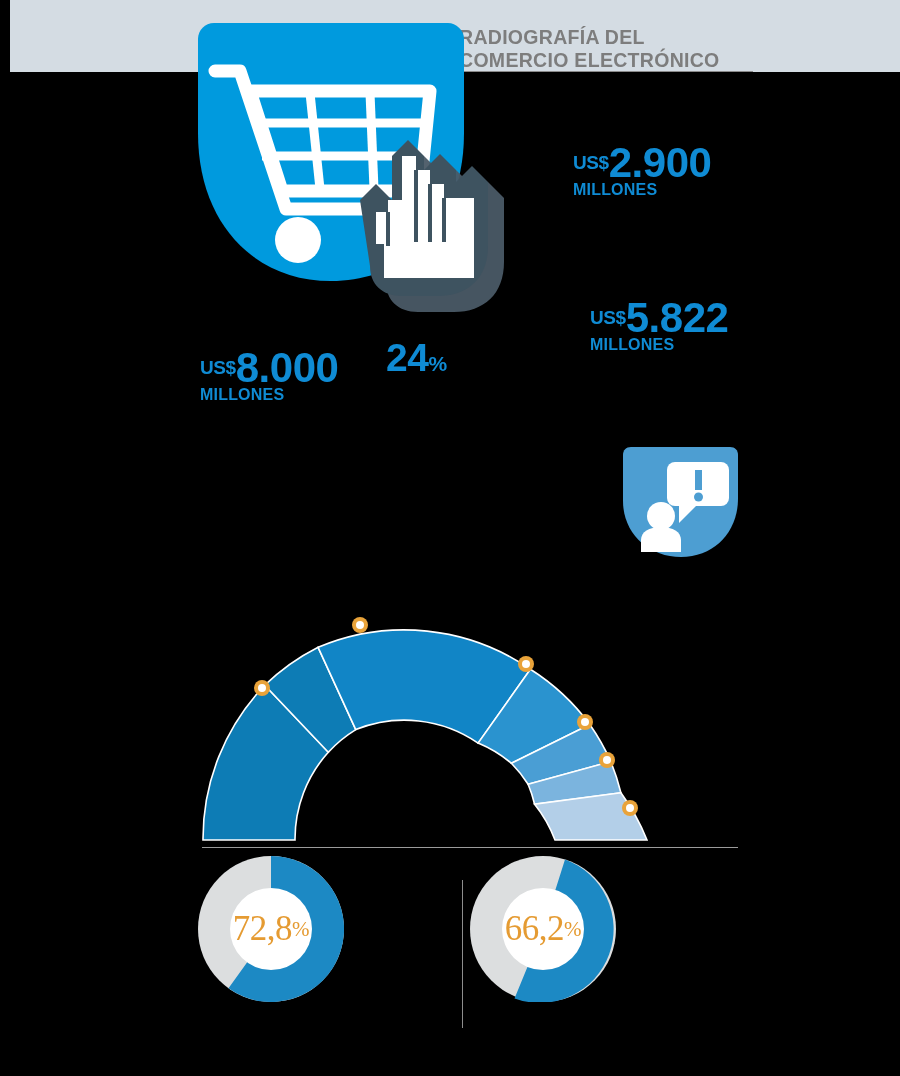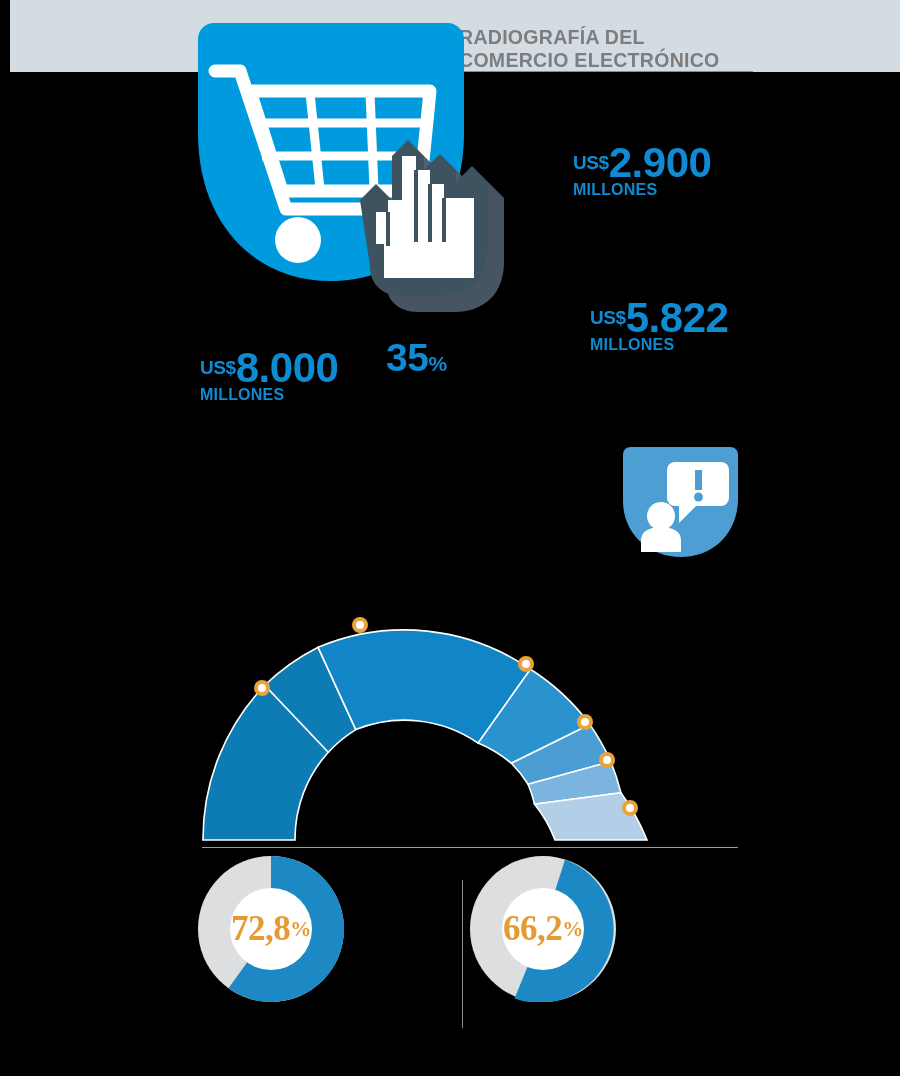--- a/index.html
+++ b/index.html
@@ -146,21 +146,21 @@
     position: absolute;
     left: 0;
     top: 0;
     width: 146px;
     height: 146px;
     display: flex;
     align-items: center;
     justify-content: center;
     color: #e59b32;
     font-family: "Liberation Serif", serif;
-    font-weight: bold;
+    font-weight: normal;
     white-space: nowrap;
     pointer-events: none;
   }
   .donut-label .num { font-size: 35px; letter-spacing: -0.5px; }
   .donut-label .sym { font-size: 21px; }
 
   .vert-divider {
     position: absolute;
     left: 452px;
     top: 880px;
@@ -241,21 +241,21 @@
     <span class="cur">US$</span><span class="amt">5.822</span>
     <span class="unit">MILLONES</span>
   </div>
 
   <div class="fig fig-8000">
     <span class="cur">US$</span><span class="amt">8.000</span>
     <span class="unit">MILLONES</span>
   </div>
 
   <div class="fig-pct">
-    <span class="num">35</span><span class="sym">%</span>
+    <span class="num">24</span><span class="sym">%</span>
   </div>
 
   <svg class="alert-badge" viewBox="0 0 115 110">
     <path d="M0 8 C0 3 3 0 8 0 L107 0 C112 0 115 3 115 8
              L115 52 C115 84 92 110 58 110 C25 110 0 86 0 54 Z" fill="#4d9ed2"></path>
 
     <rect x="44" y="15" width="62" height="44" rx="8" fill="#ffffff"></rect>
     <path d="M56 54 L56 76 L74 58 Z" fill="#ffffff"></path>
 
     <rect x="72" y="23" width="7" height="20" fill="#4d9ed2"></rect>

